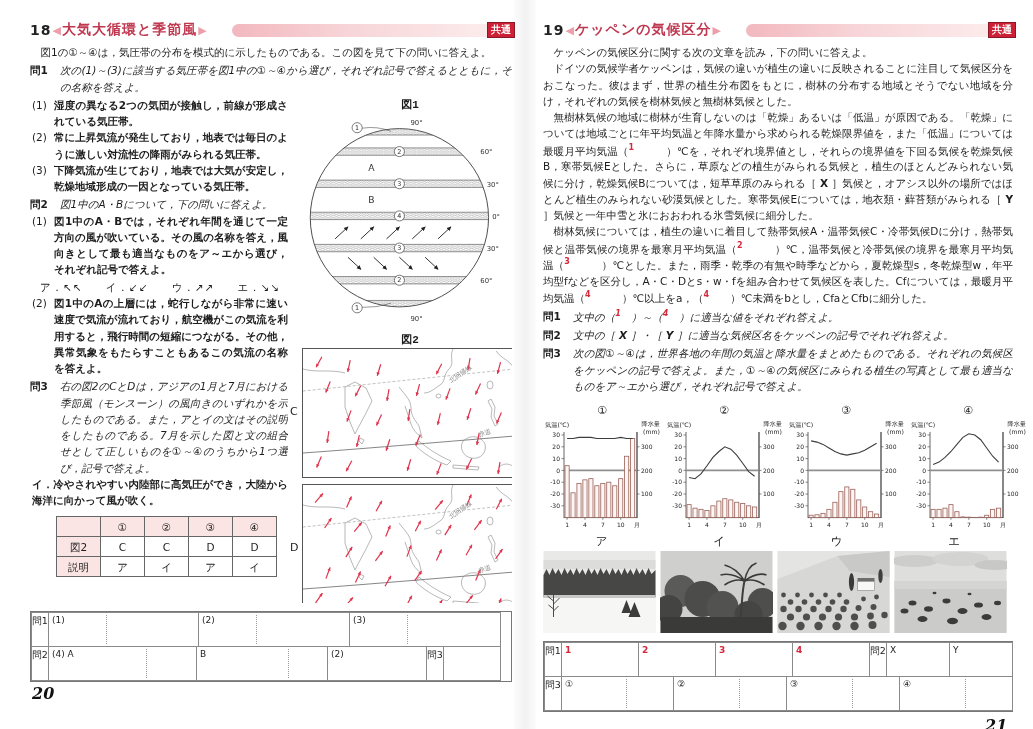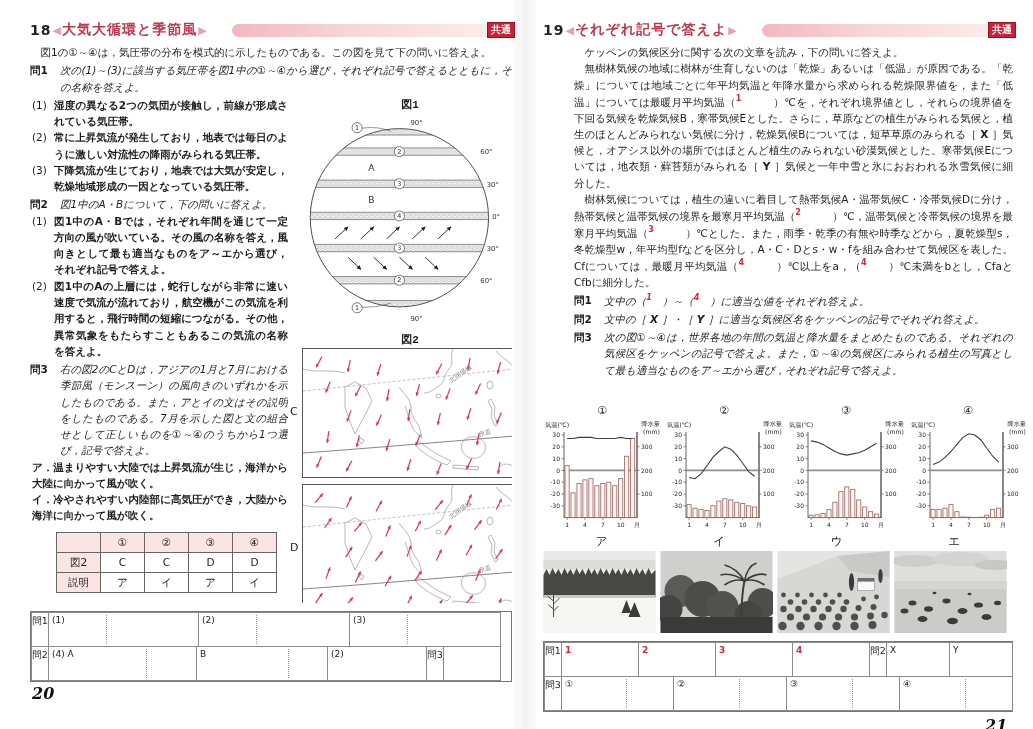--- a/index.html
+++ b/index.html
@@ -59,21 +59,21 @@
   
   .ans{border-collapse:collapse;table-layout:fixed;background:#fff;}
   .ans td{border:1px solid #8a8a8a;vertical-align:top;font-size:9px;padding:2px 3px;position:relative;height:29px;}
   .ans .ql{text-align:center;word-break:break-all;line-height:1.25;padding:2px 0;font-size:9.5px;}
   .ans .rednum{color:#d6273c;font-weight:bold;}
   .dotline{position:absolute;top:2px;bottom:2px;border-left:1px dotted #9a9a9a;}
   .ans-wrap{margin-top:8px;}
   .ans-outer{border:1.5px solid #777;}
 
   
-  .r-textblock{height:358px;overflow:hidden;margin-left:31px;}
+  .r-textblock{height:358px;overflow:hidden;}
   .charts-row{display:flex;gap:4px;margin-top:2px;}
   .chart-cell{width:118px;flex:none;}
   .chart-title{text-align:center;font-size:11px;height:15px;}
   .photo-labels{display:flex;margin-top:1px;}
   .photo-labels span{flex:1;text-align:center;font-size:11.5px;}
   .photos-row{display:flex;gap:4px;margin-top:2px;}
   .photo{width:113px;height:82px;flex:none;overflow:hidden;}
 
   .page-num{position:absolute;font-family:"DejaVu Serif","Liberation Serif",serif;
     font-style:italic;font-weight:bold;font-size:16px;color:#111;}
@@ -121,31 +121,29 @@
       </div>
 
       <div class="q">
         <span class="q-label">問2</span>
         <span class="q-body">図1中のA・Bについて，下の問いに答えよ。</span>
       </div>
       <div class="item">
         <span class="item-no">(1)</span>
         <span class="item-body">図1中のA・Bでは，それぞれ年間を通じて一定方向の風が吹いている。その風の名称を答え，風向きとして最も適当なものをア～エから選び，それぞれ記号で答えよ。</span>
       </div>
+      <div class="opt-line">ア．↖↖　　イ．↙↙　　ウ．↗↗　　エ．↘↘</div>
       <div class="item">
         <span class="item-no">(2)</span>
         <span class="item-body">図1中のAの上層には，蛇行しながら非常に速い速度で気流が流れており，航空機がこの気流を利用すると，飛行時間の短縮につながる。その他，異常気象をもたらすこともあるこの気流の名称を答えよ。</span>
       </div>
 
       <div class="q">
         <span class="q-label">問3</span>
         <span class="q-body">右の図2のCとDは，アジアの1月と7月における季節風（モンスーン）の風向きのいずれかを示したものである。また，アとイの文はその説明をしたものである。7月を示した図と文の組合せとして正しいものを①～④のうちから1つ選び，記号で答えよ。</span>
-      </div>
-      <div class="item">
-        <span class="item-body">ア．温まりやすい大陸では上昇気流が生じ，海洋から大陸に向かって風が吹く。</span>
       </div>
       <div class="item">
         <span class="item-body">イ．冷やされやすい内陸部に高気圧ができ，大陸から海洋に向かって風が吹く。</span>
       </div>
 
       <table class="combo">
         <tbody>
               <tr>
           <td class="hd" style="width:34px"></td>
           <td class="hd">①</td>
@@ -453,29 +451,30 @@
     </tbody>
         </table>
   </div>
 </div>
 
 <div class="page page-right">
 
   <div class="sec-header">
     <span class="sec-num">19</span>
     <span class="tri">◀</span>
-    <span class="sec-title">それぞれ記号で答えよ</span>
+    <span class="sec-title">ケッペンの気候区分</span>
     <span class="tri">▶</span>
     <span class="sec-bar">
       <span class="badge">共通</span>
     </span>
   </div>
 
   <div class="r-textblock bodytext">
     <div>　ケッペンの気候区分に関する次の文章を読み，下の問いに答えよ。</div>
+    <div>　ドイツの気候学者ケッペンは，気候の違いが植生の違いに反映されることに注目して気候区分をおこなった。彼はまず，世界の植生分布図をもとに，樹林の分布する地域とそうでない地域を分け，それぞれの気候を樹林気候と無樹林気候とした。</div>
     <div>　無樹林気候の地域に樹林が生育しないのは「乾燥」あるいは「低温」が原因である。「乾燥」については地域ごとに年平均気温と年降水量から求められる乾燥限界値を，また「低温」については最暖月平均気温（<sup class="red">1</sup>　　　）℃を，それぞれ境界値とし，それらの境界値を下回る気候を乾燥気候B，寒帯気候Eとした。さらに，草原などの植生がみられる気候と，植生のほとんどみられない気候に分け，乾燥気候Bについては，短草草原のみられる［<b> X </b>］気候と，オアシス以外の場所ではほとんど植生のみられない砂漠気候とした。寒帯気候Eについては，地衣類・蘚苔類がみられる［<b> Y </b>］気候と一年中雪と氷におおわれる氷雪気候に細分した。</div>
     <div>　樹林気候については，植生の違いに着目して熱帯気候A・温帯気候C・冷帯気候Dに分け，熱帯気候と温帯気候の境界を最寒月平均気温（<sup class="red">2</sup>　　　）℃，温帯気候と冷帯気候の境界を最寒月平均気温（<sup class="red">3</sup>　　　）℃とした。また，雨季・乾季の有無や時季などから，夏乾燥型s，冬乾燥型w，年平均型fなどを区分し，A・C・Dとs・w・fを組み合わせて気候区を表した。Cfについては，最暖月平均気温（<sup class="red">4</sup>　　　）℃以上をa，（<sup class="red">4</sup>　　）℃未満をbとし，CfaとCfbに細分した。</div>
     <div class="q">
       <span class="q-label">問1</span>
       <span class="q-body">文中の（<sup class="red">1</sup>　）～（<sup class="red">4</sup>　）に適当な値をそれぞれ答えよ。</span>
     </div>
     <div class="q">
       <span class="q-label">問2</span>
       <span class="q-body">文中の［<b> X </b>］・［<b> Y </b>］に適当な気候区名をケッペンの記号でそれぞれ答えよ。</span>
     </div>

